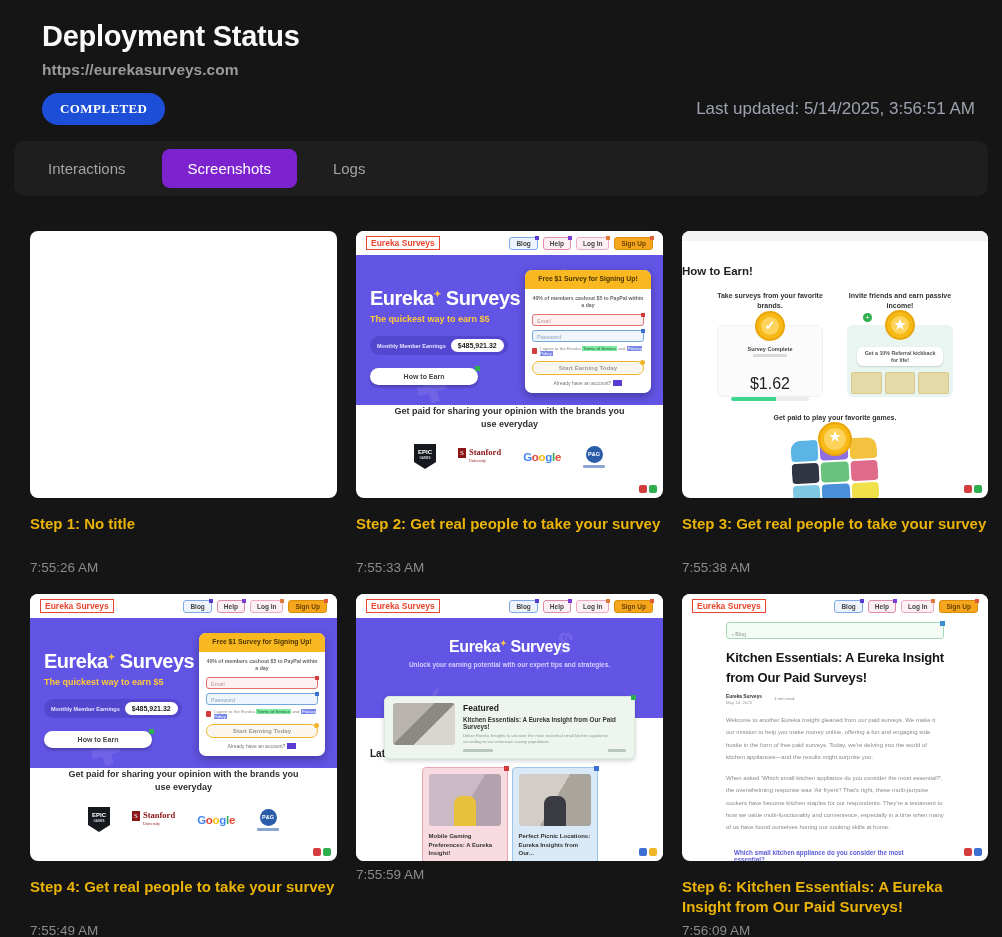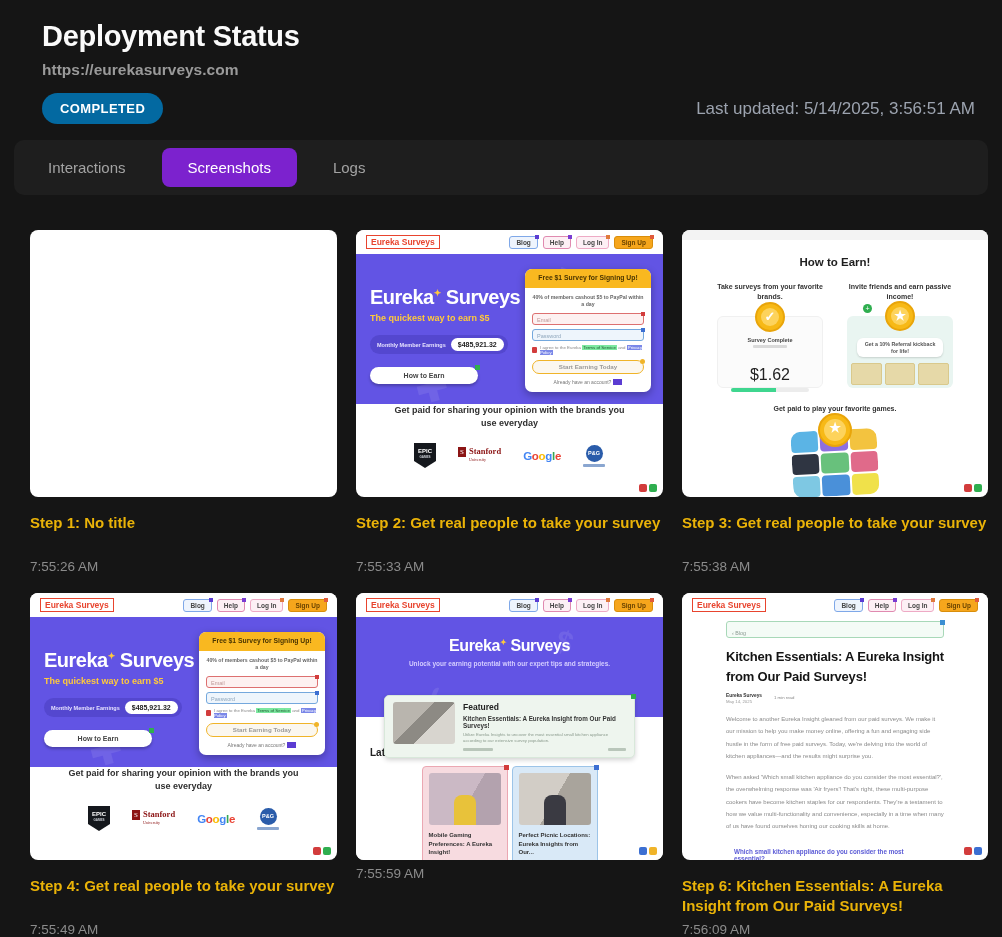--- a/index.html
+++ b/index.html
@@ -4,22 +4,22 @@
 <style>
   * { box-sizing: border-box; margin: 0; padding: 0; }
   html,body { width:1002px; height:937px; overflow:hidden; }
   body { background:#151515; font-family:"Liberation Sans", sans-serif; color:#f2f2f2; }
 
   
   .header { padding:20px 27px 0 30px;margin-left:12px; }
   .page-title { font-size:29px; font-weight:800; color:#fafafa; letter-spacing:-0.3px; }
   .page-url { margin-top:8px; font-size:15.5px; font-weight:700; color:#9a9a9a; }
   .status-row { margin-top:14px; display:flex; justify-content:space-between; align-items:center; }
-  .badge { background:#0369a1; color:#fff; font-size:13px; font-weight:700; letter-spacing:0.4px;
-           padding:8px 18px; border-radius:16px; }
+  .badge { background:#1d4ed8; color:#fff; font-size:13px; font-weight:700; letter-spacing:0.4px;
+           padding:8px 18px; border-radius:16px;font-family:Liberation Serif, serif; }
   .last-updated { color:#9ca3af; font-size:17px; }
 
   
   .tabs { margin:16px 14px 0 14px; width:974px; background:#1e1e1e; border-radius:10px;
           padding:8px; display:flex; gap:10px; align-items:center; }
   .tab { padding:11px 26px; font-size:15px; color:#a3a3a3; border-radius:8px; cursor:pointer; }
   .tab.active { background:#7c22ce; color:#fff; font-weight:400; }
 
   
   .grid { padding:35px 30px 0 30px; display:grid; grid-template-columns:307px 307px 306px;
@@ -101,21 +101,21 @@
   .br-google span:nth-child(1){color:#4285F4}.br-google span:nth-child(2){color:#EA4335}
   .br-google span:nth-child(3){color:#FBBC05}.br-google span:nth-child(4){color:#4285F4}
   .br-google span:nth-child(5){color:#34A853}.br-google span:nth-child(6){color:#EA4335}
   .br-pg { text-align:center; }
   .br-pg .c { width:17px; height:17px; border-radius:50%; background:#2a5caa; color:#fff; font-size:5.5px;
               font-weight:800; line-height:17px; text-align:center; margin:0 auto; }
   .br-pg .l { width:22px; height:3px; background:#2a5caa; opacity:.55; margin:2px auto 0; border-radius:1px; }
 
   
   .h-top { height:10px; background:#f3f3f3; }
-  .h-title { text-align:center; margin-top:16px; font-size:11.5px; font-weight:800; color:#1e1e1e; }
+  .h-title { margin-top:24px; font-size:11.5px; font-weight:800; color:#1e1e1e; }
   .h-cols { display:flex; justify-content:center; gap:24px; margin-top:14px; }
   .h-col { width:106px; text-align:center; }
   .h-cap { font-size:7px; font-weight:700; color:#333; line-height:9.5px; min-height:20px; }
   .h-card { margin-top:14px; height:72px; border-radius:6px; position:relative; padding-top:16px; }
   .h-card1 { background:#fbfbfb; border:1px solid #f0f0f0; }
   .h-card2 { background:#e9f5f1; }
   .coin { width:30px; height:30px; border-radius:50%; background:#f7b916; border:2px solid #e9a50a;
           position:absolute; top:-15px; left:50%; transform:translateX(-50%);
           color:#fff; font-weight:800; font-size:13px; line-height:26px; text-align:center; z-index:2; }
   .coin::after { content:""; position:absolute; inset:4px; border-radius:50%; background:#fdd35c; z-index:-1; }

